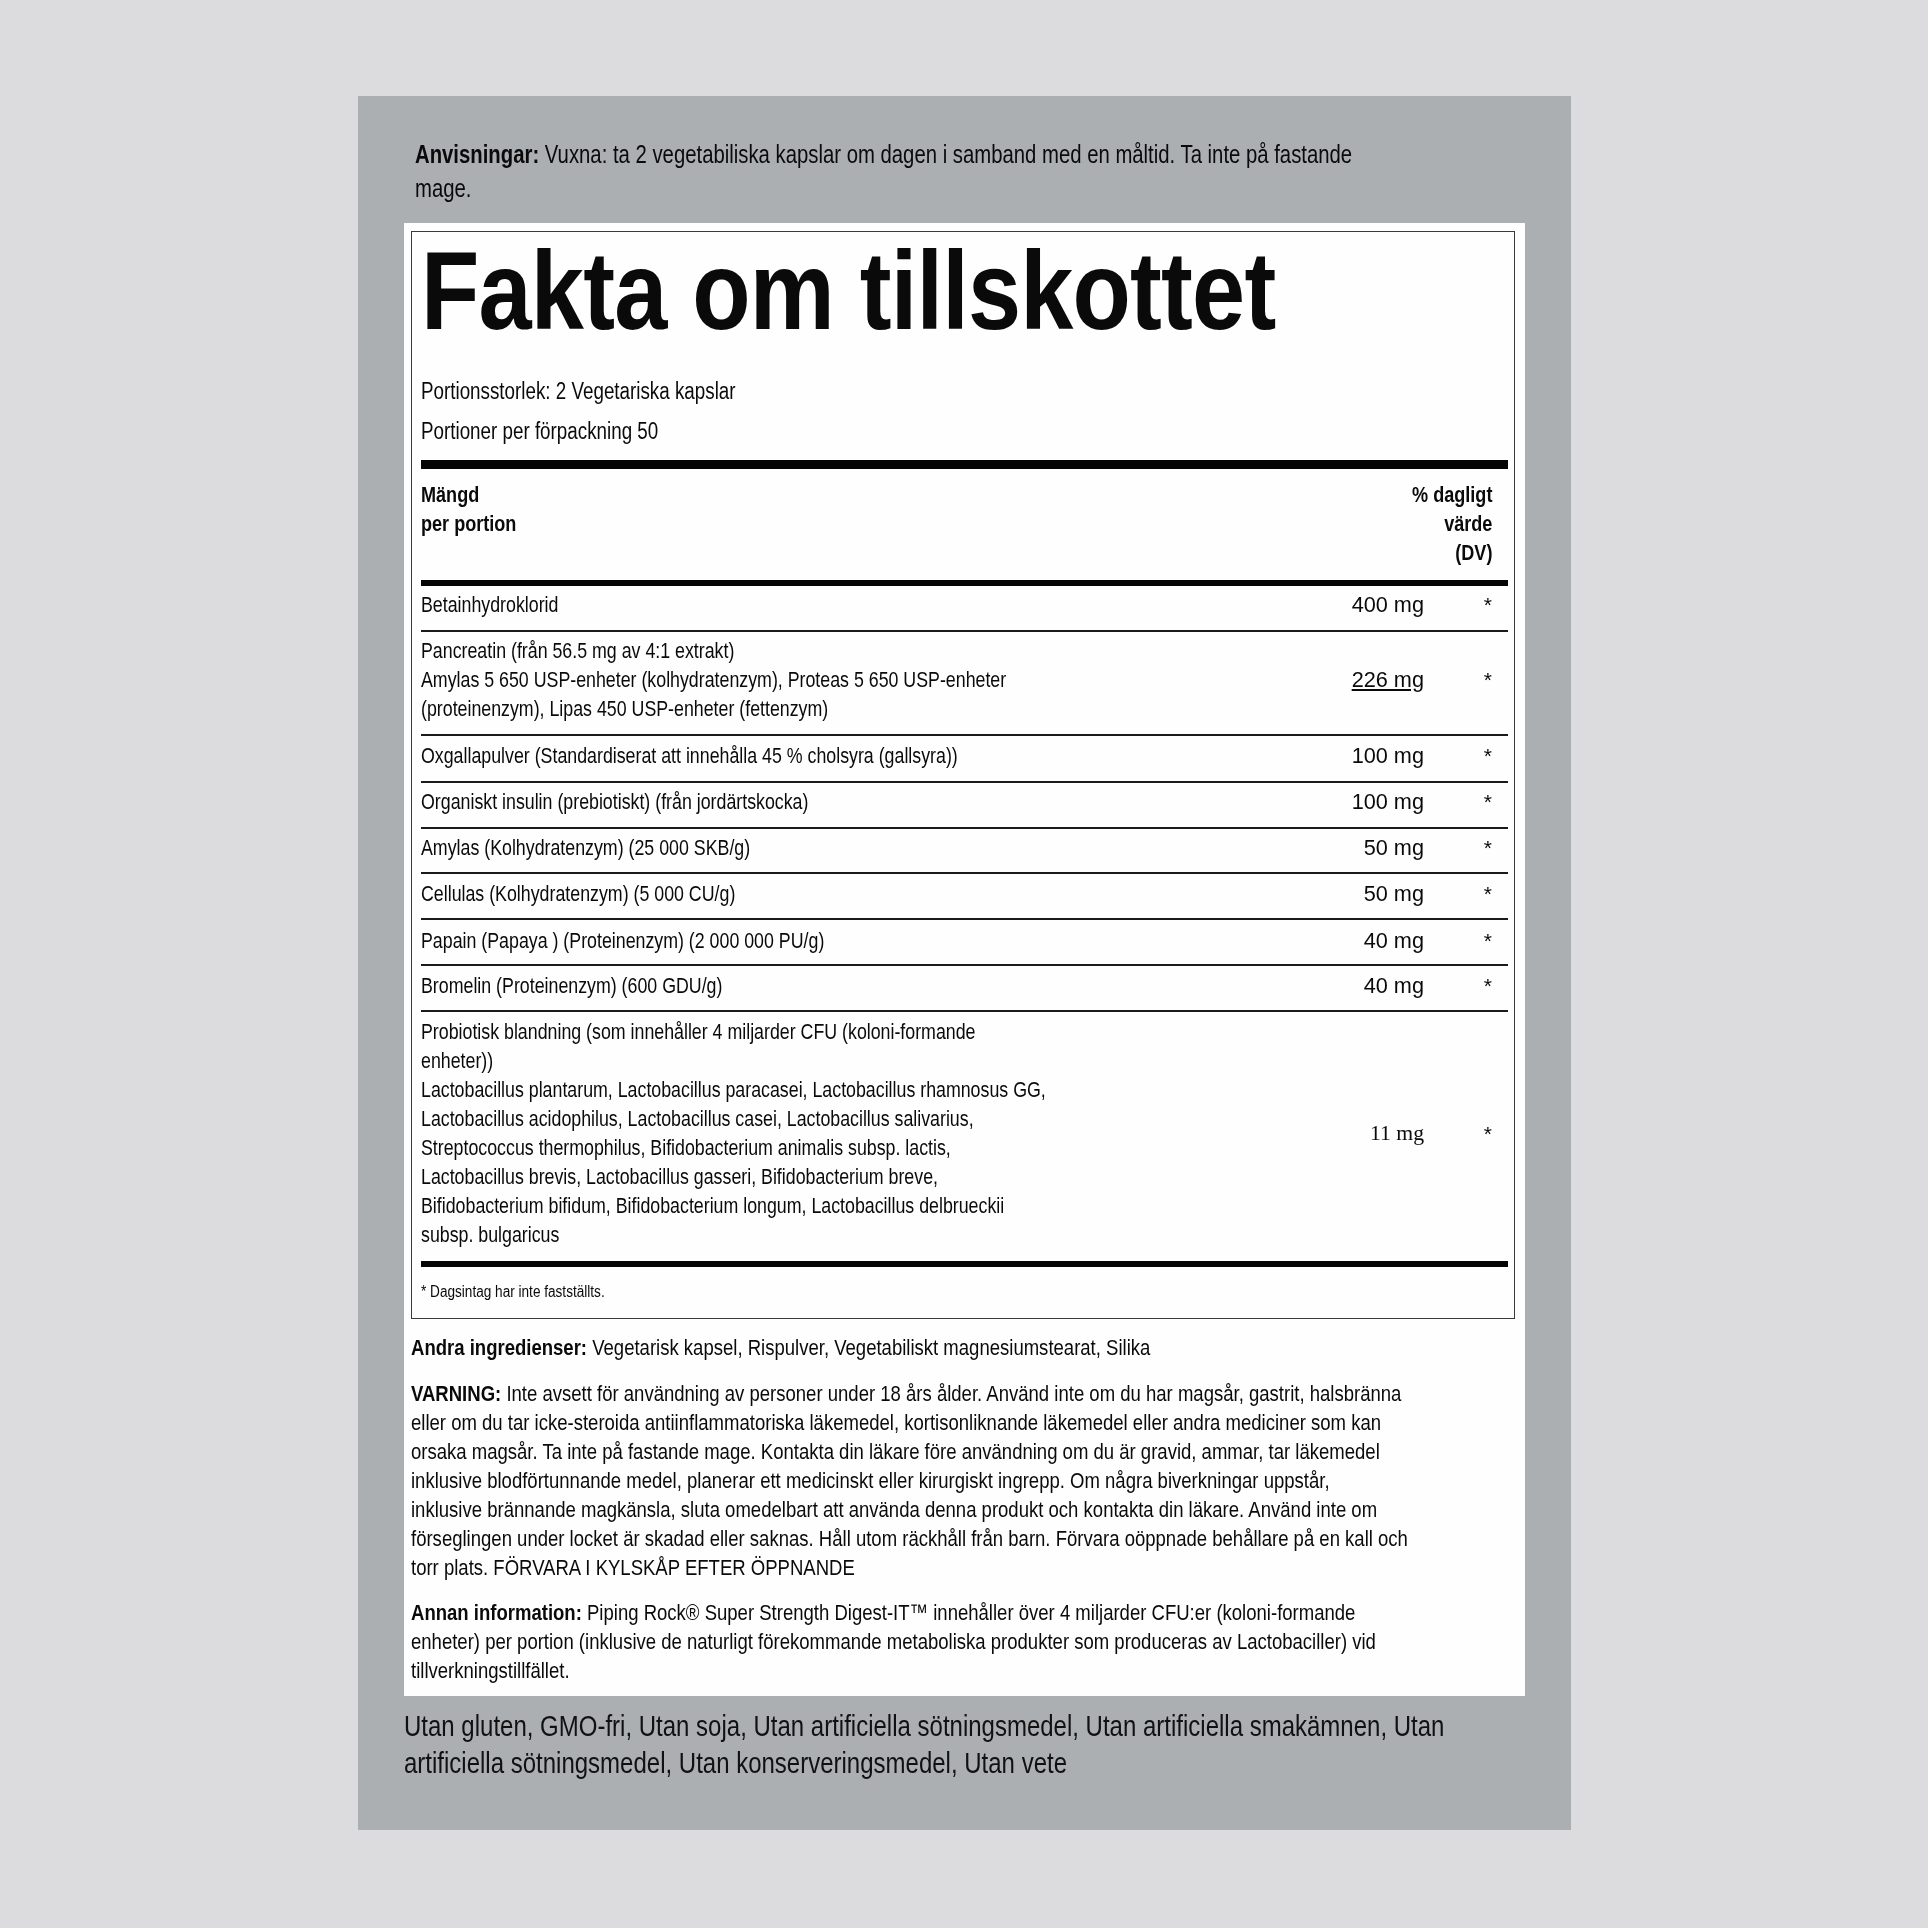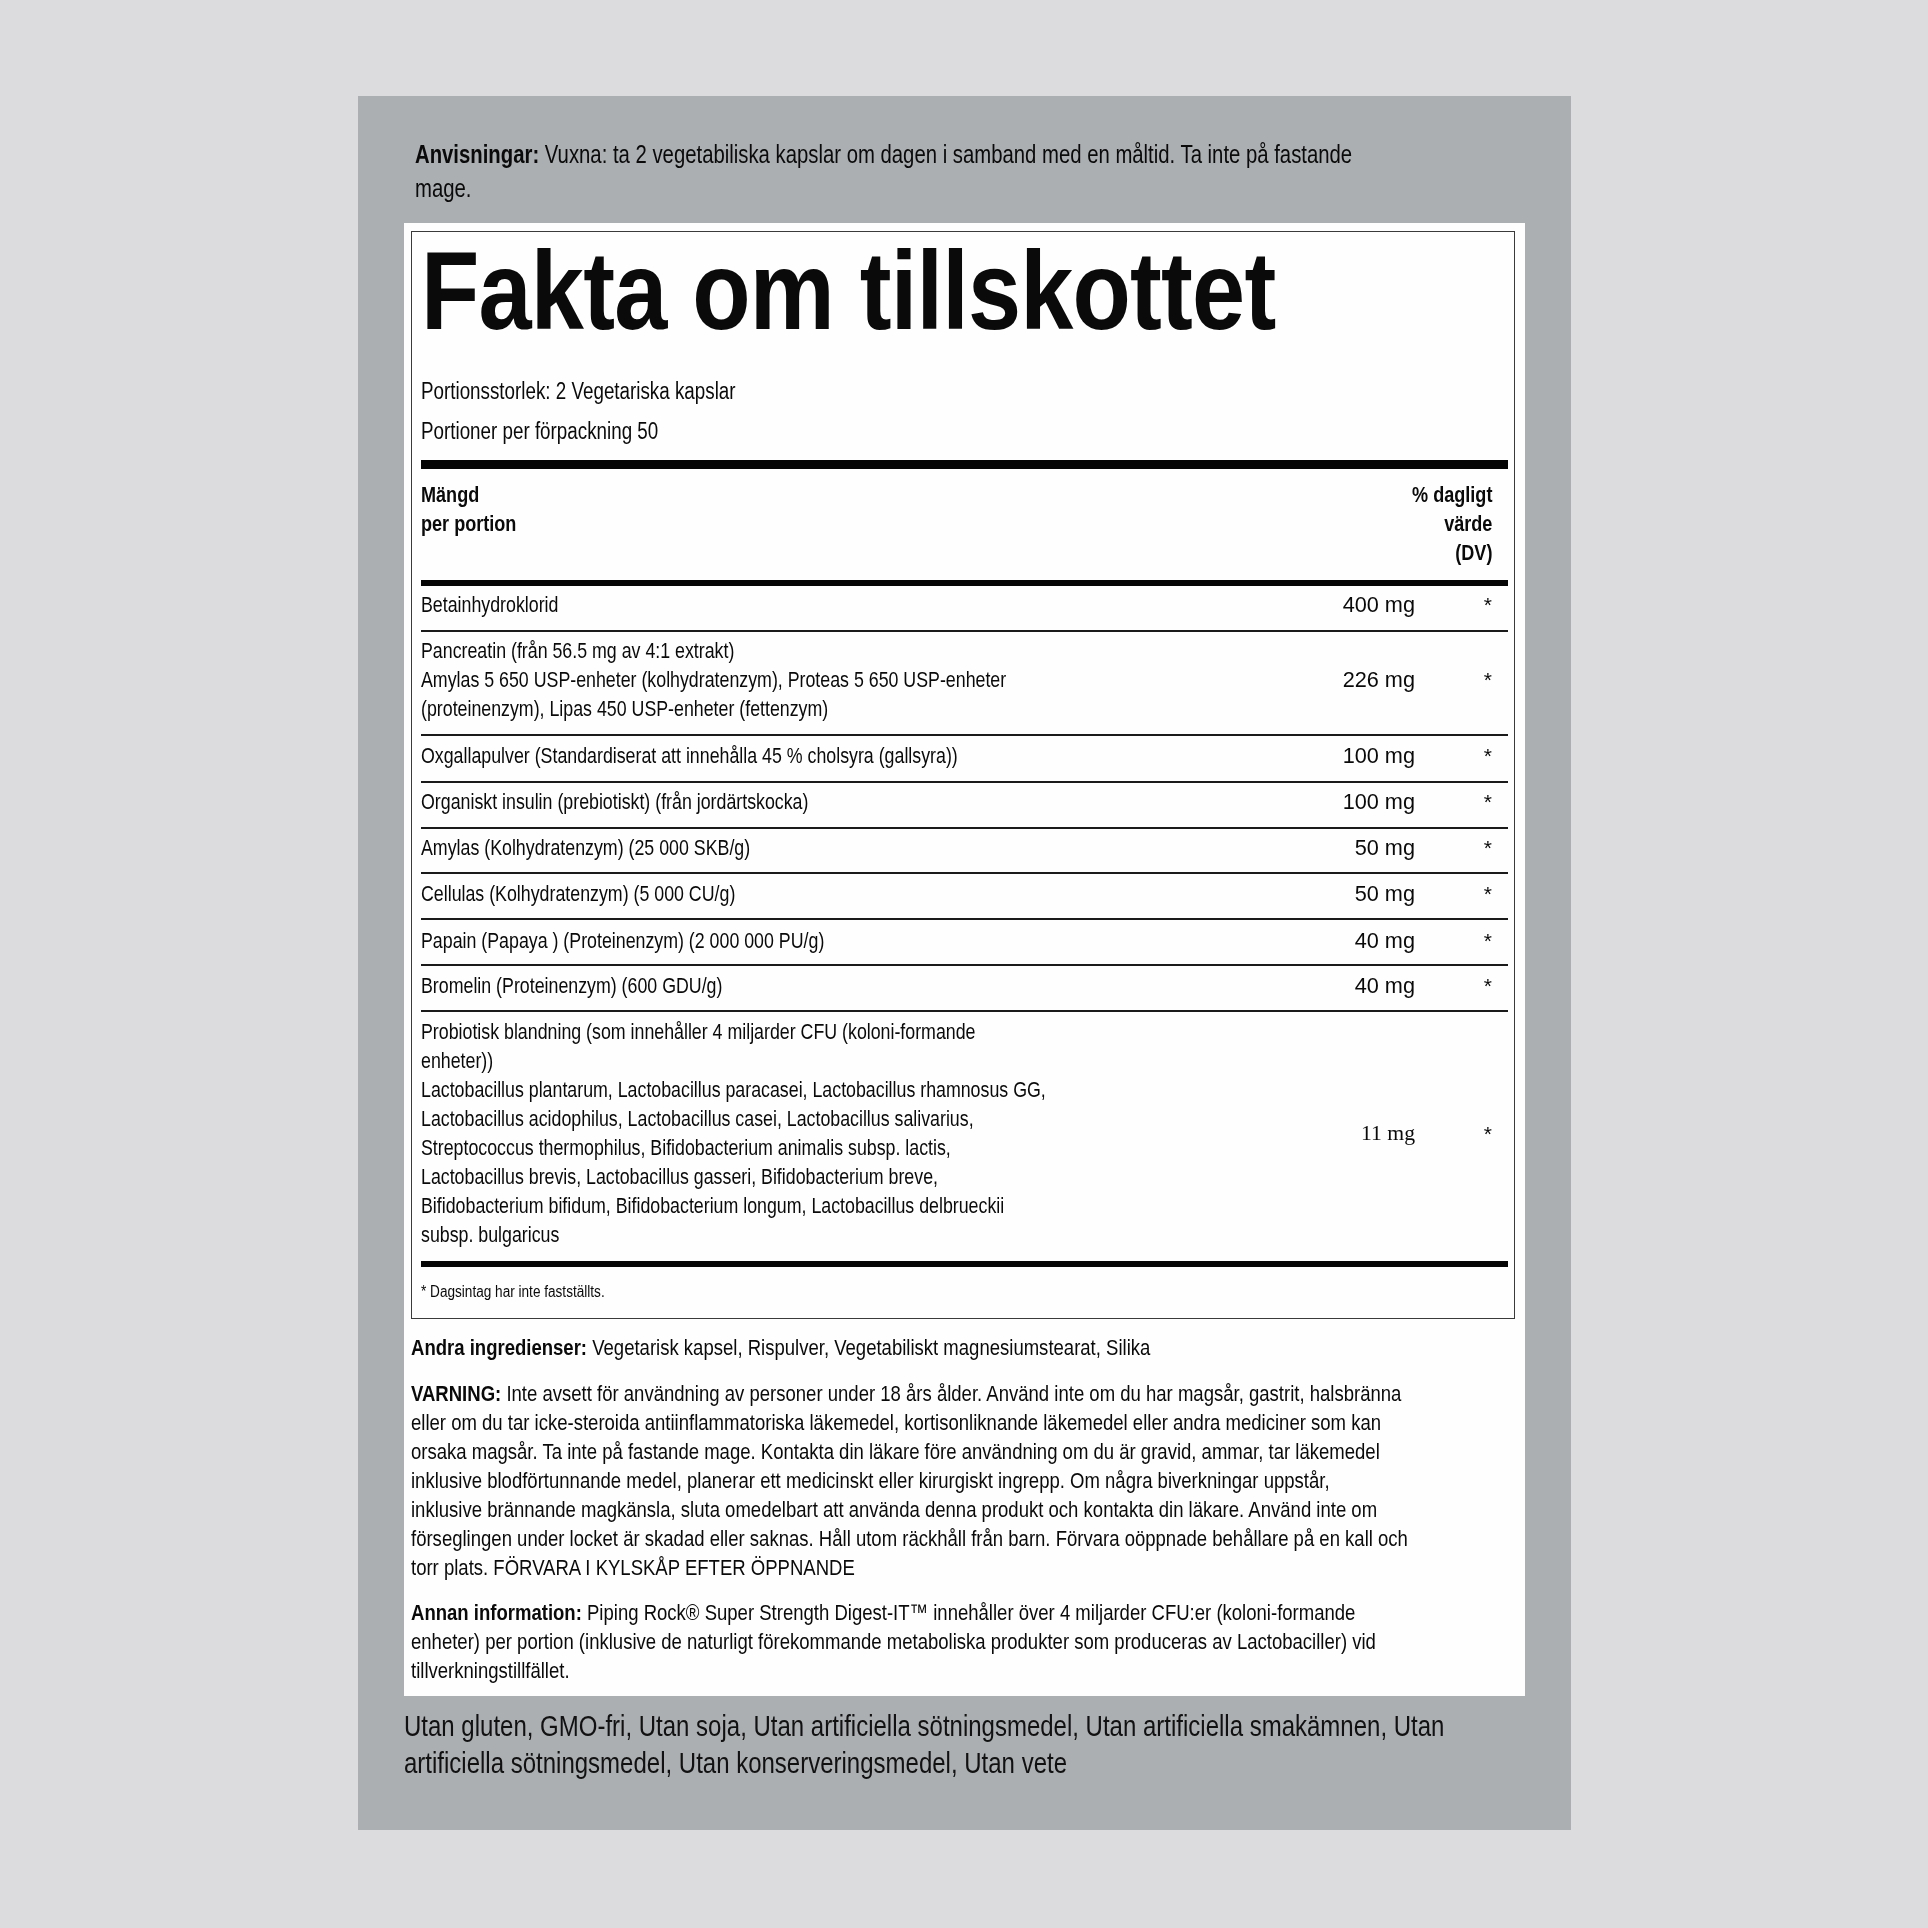--- a/index.html
+++ b/index.html
@@ -24,21 +24,21 @@
   .bar { position:absolute; left:421px; width:1087px; background:#050505; }
   .line { position:absolute; left:421px; width:1087px; height:1.9px; background:#1a1a1a; }
 
   .hdr-left { position:absolute; left:421px; top:480px; font-size:22.6px; font-weight:bold; line-height:29px; white-space:nowrap; }
   .hdr-right { position:absolute; right:436px; top:480px; font-size:22.6px; font-weight:bold; line-height:29px; text-align:right; white-space:nowrap; }
   .hdr-right span, .hdr-left span { display:block; }
 
   .row { position:absolute; left:421px; width:1087px; }
   .row .name { position:absolute; left:0; top:0; width:1036px; font-size:21.7px; line-height:29px; transform-origin:0 0; transform:scaleX(0.82); }
   .row .name span { display:block; white-space:nowrap; }
-  .row .amt { position:absolute; right:93px; font-size:21.7px; line-height:29px; white-space:nowrap; text-align:right; }
+  .row .amt { position:absolute; right:84px; font-size:21.7px; line-height:29px; white-space:nowrap; text-align:right; }
   .row .dv { position:absolute; right:16px; font-size:21px; line-height:29px; }
 
   .footnote { position:absolute; left:421px; top:1281px; font-size:16px; line-height:21px; white-space:nowrap; transform-origin:0 0; transform:scaleX(0.85); }
 
   .paragraph { position:absolute; left:411px; width:1347px; font-size:22.6px; line-height:29px; transform-origin:0 0; transform:scaleX(0.82); }
   .paragraph span.l { display:block; white-space:nowrap; }
 
   .claims { position:absolute; left:404px; top:1707px; width:1460px; font-size:30px; line-height:37px; color:#111; transform-origin:0 0; transform:scaleX(0.8); }
   .claims span { display:block; white-space:nowrap; }
 </style>
@@ -82,21 +82,21 @@
   <div class="dv" style="top:0;">*</div>
 </div>
 <div class="line" style="top:630px;"></div>
 
 <div class="row" style="top:636px;">
   <div class="name">
     <span>Pancreatin (från 56.5 mg av 4:1 extrakt)</span>
     <span>Amylas 5 650 USP-enheter (kolhydratenzym), Proteas 5 650 USP-enheter</span>
     <span>(proteinenzym), Lipas 450 USP-enheter (fettenzym)</span>
   </div>
-  <div class="amt" style="top:29px;">226 mg</div>
+  <div class="amt" style="top:29px;text-decoration:underline;">226 mg</div>
   <div class="dv" style="top:29px;">*</div>
 </div>
 <div class="line" style="top:734px;"></div>
 
 <div class="row" style="top:741px;">
   <div class="name">
       <span>Oxgallapulver (Standardiserat att innehålla 45 % cholsyra (gallsyra))</span>
     </div>
   <div class="amt" style="top:0;">100 mg</div>
   <div class="dv" style="top:0;">*</div>

